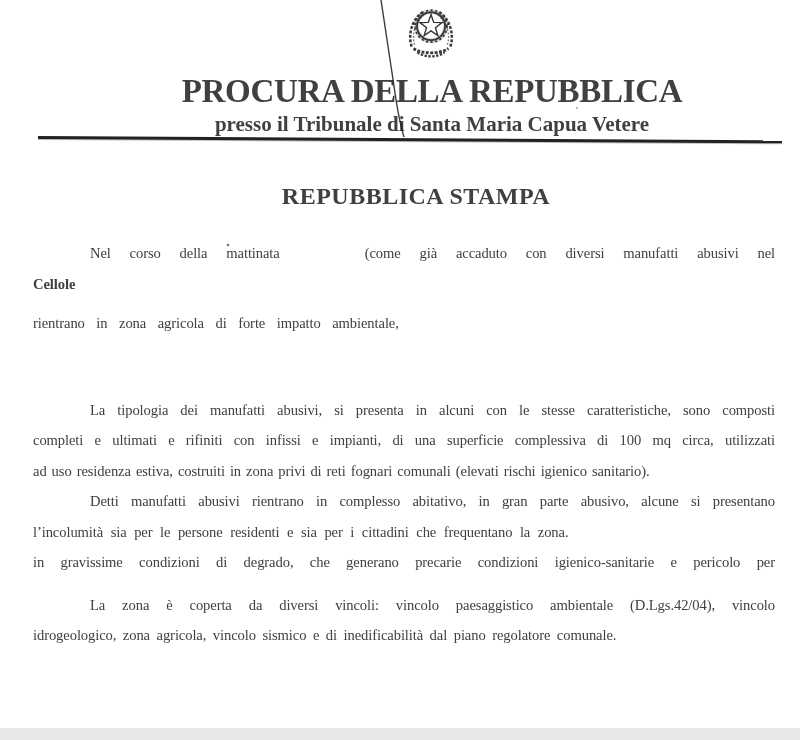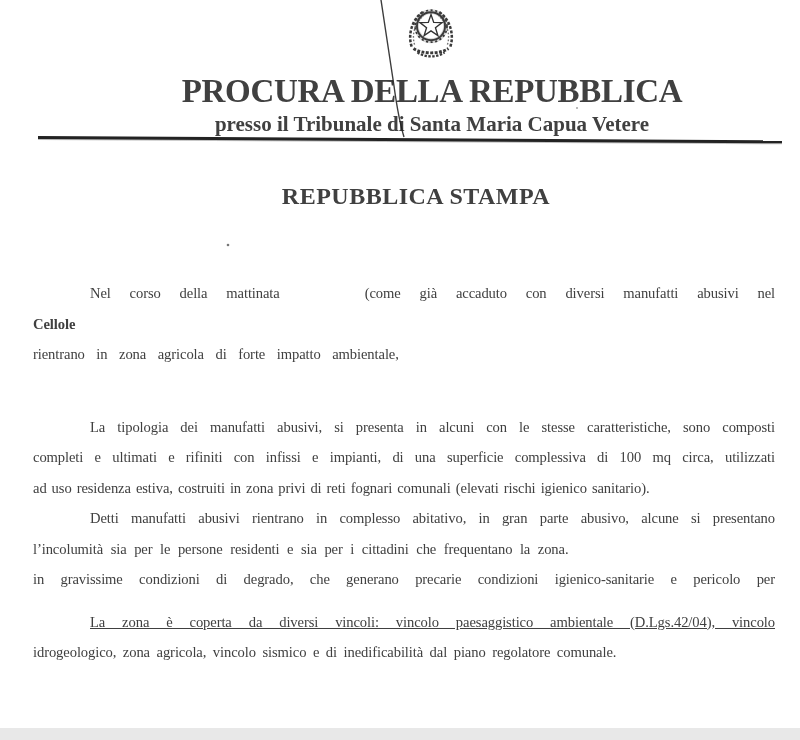--- a/index.html
+++ b/index.html
@@ -72,38 +72,38 @@
     <div class="doc-title">PROCURA DELLA REPUBBLICA</div>
     <div class="doc-subtitle">presso il Tribunale di Santa Maria Capua Vetere</div>
   </div>
 
   <div class="rule"></div>
 
   <div class="press-heading">REPUBBLICA STAMPA</div>
 
   <div class="doc-body">
       <div class="para">
-        <div class="line" style="padding-left: 57px; margin-top: 40px;"><span>Nel corso della mattinata</span><span class="gap" style="width: 85px;"></span><span>(come già accaduto  con diversi manufatti abusivi  nel</span></div>
+        <div class="line" style="padding-left: 57px;"><span>Nel corso della mattinata</span><span class="gap" style="width: 85px;"></span><span>(come già accaduto  con diversi manufatti abusivi  nel</span></div>
         <div class="line no-just"><b>Cellole</b></div>
       </div>
       <div class="para">
-        <div class="line no-just" style="word-spacing: 8px;"><span>rientrano in zona agricola di forte impatto ambientale,</span></div>
+        <div class="line no-just" style="word-spacing: 8px; margin-top: 9px;"><span>rientrano in zona agricola di forte impatto ambientale,</span></div>
       </div>
-      <div class="para" style="margin-top: 42px;">
+      <div class="para" style="margin-top: 56px;">
         <div class="line" style="padding-left: 57px;"><span>La tipologia dei  manufatti abusivi,  si presenta in alcuni con le stesse caratteristiche, sono composti</span></div>
         <div class="line"><span>completi e ultimati e rifiniti con  infissi e impianti, di una superficie complessiva di 100 mq circa, utilizzati</span></div>
         <div class="line no-just" style="word-spacing: 1.5px;"><span>ad uso residenza estiva,  costruiti in zona privi di reti fognari comunali (elevati rischi igienico sanitario).</span></div>
       </div>
       <div class="para">
         <div class="line" style="padding-left: 57px;"><span>Detti manufatti abusivi rientrano in complesso abitativo, in gran parte abusivo, alcune si presentano</span></div>
         <div class="line no-just" style="word-spacing: 4px;"><span>l’incolumità sia per le persone residenti e sia per i cittadini che frequentano la zona.</span></div>
         <div class="line"><span>in gravissime condizioni di degrado, che generano precarie condizioni igienico-sanitarie e pericolo per</span></div>
       </div>
       <div class="para" style="margin-top: 12px;">
-        <div class="line" style="padding-left: 57px; text-decoration: underline;"><span>La zona è coperta da diversi vincoli: vincolo paesaggistico ambientale (D.Lgs.42/04), vincolo</span></div>
+        <div class="line" style="padding-left: 57px;"><span>La zona è coperta da diversi vincoli: vincolo paesaggistico ambientale (D.Lgs.42/04), vincolo</span></div>
         <div class="line no-just" style="word-spacing: 3px;"><span>idrogeologico, zona agricola, vincolo sismico e di inedificabilità dal piano regolatore comunale.</span></div>
       </div>
     </div>
 
   <svg class="artifacts" width="800" height="740">
     <path d="M381,0 C385,28 390,58 394,86 C397,108 400,124 404,137" fill="none" stroke="#1a1a1a" stroke-width="1.4" opacity="0.85"></path>
     <circle cx="228" cy="245" r="1.3" fill="#555" opacity="0.8"></circle>
     <circle cx="577" cy="108" r="1" fill="#666" opacity="0.6"></circle>
   </svg>
 

